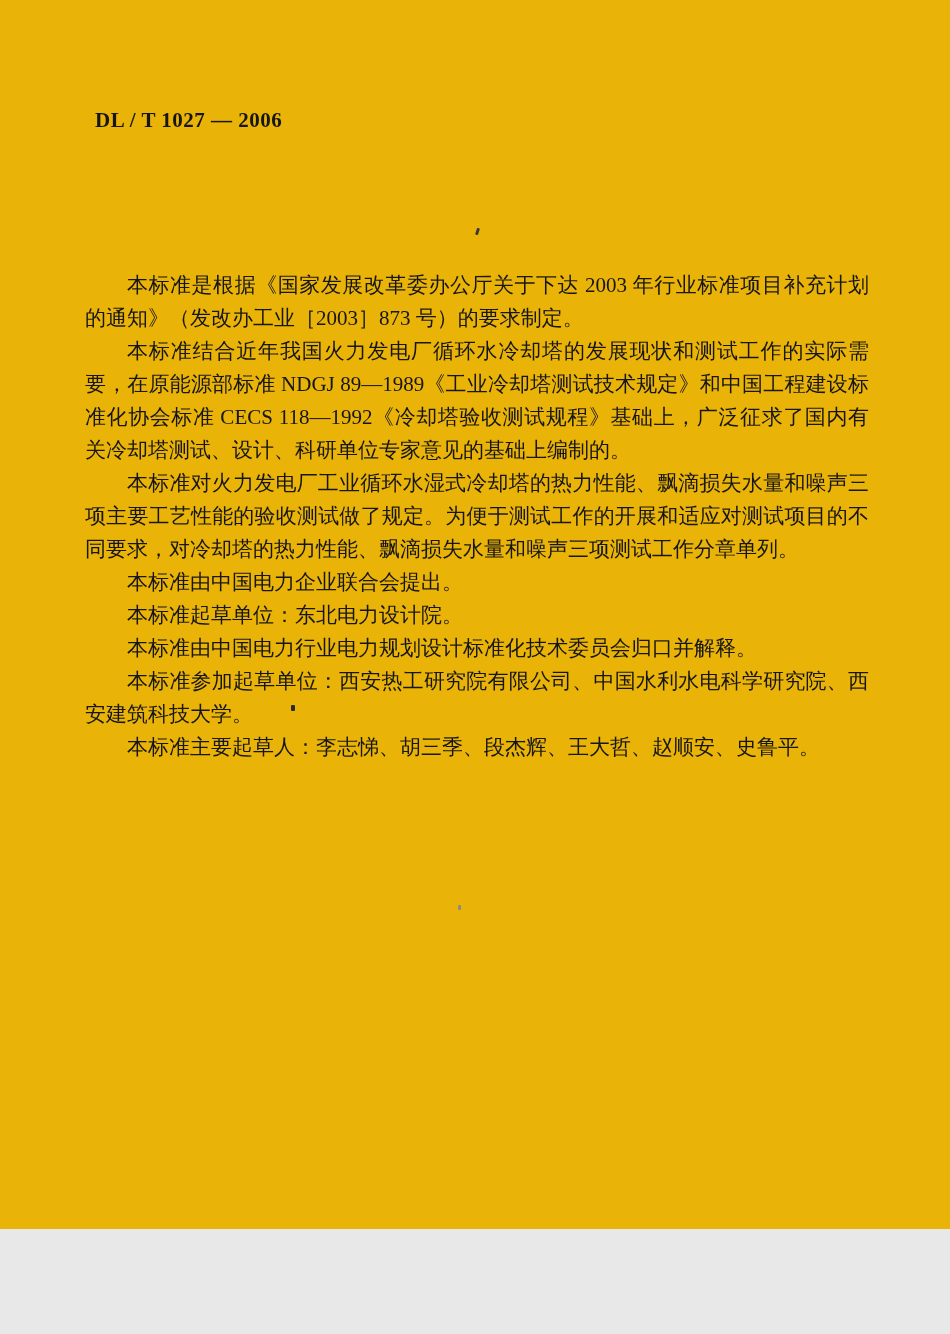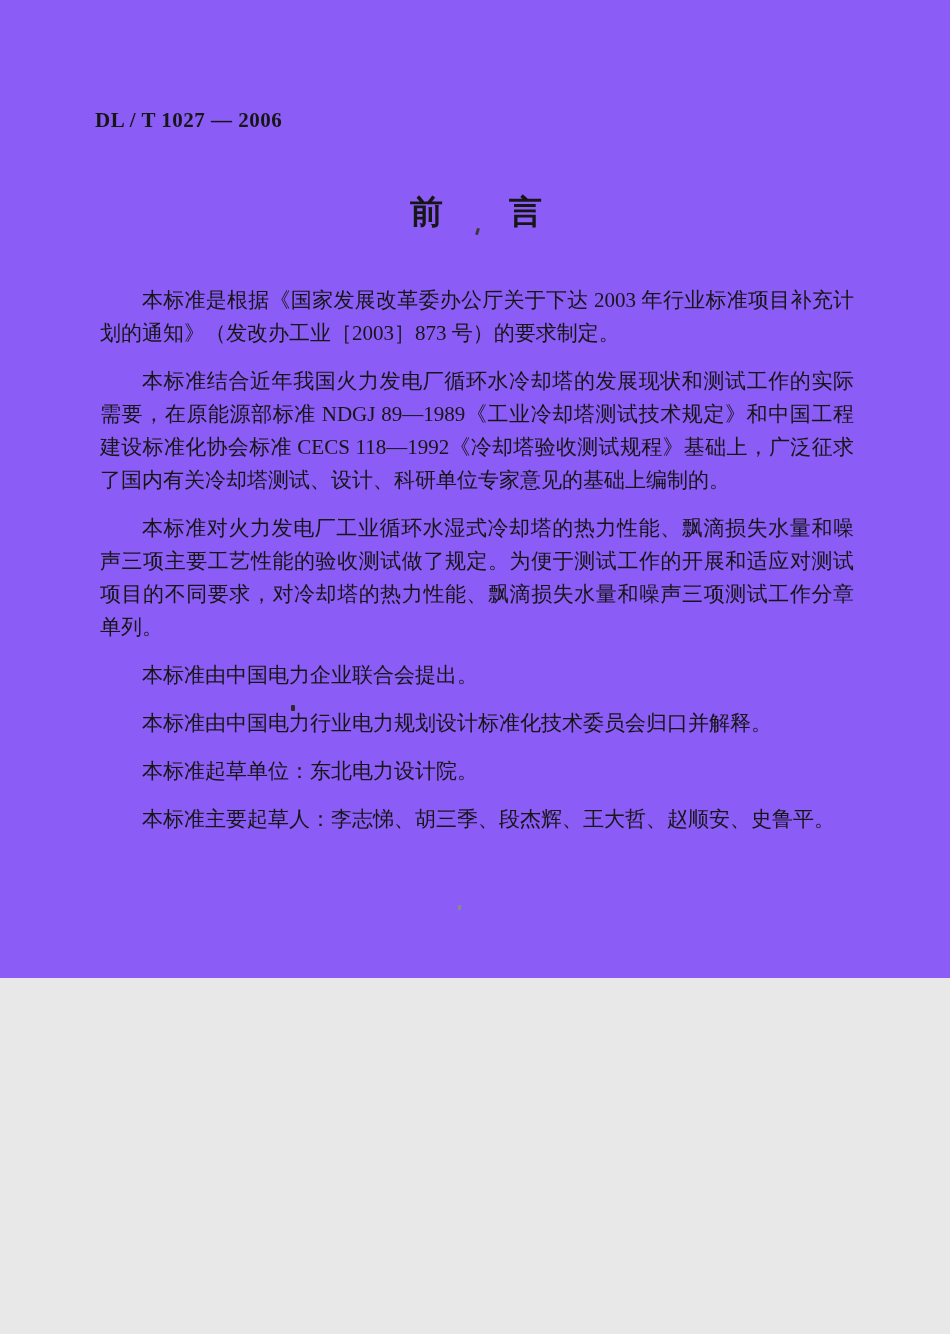--- a/index.html
+++ b/index.html
@@ -3,23 +3,23 @@
 <meta charset="utf-8">
 <style>
   html, body {
     margin: 0;
     padding: 0;
     background: #e8e8e8;
   }
   .page {
     position: relative;
     width: 950px;
-    height: 978px;
+    height: 1229px;
     margin: 0 auto;
-    background: #8b5cf6;
+    background: #eab308;
     color: #161616;
     font-family: "Liberation Serif", "DejaVu Serif", serif;
     overflow: hidden;
   }
   .doc-code {
     position: absolute;
     left: 95px;
     top: 108px;
     font-size: 21px;
     font-weight: bold;
@@ -39,21 +39,21 @@
   .body-text {
     position: absolute;
     left: 85px;
     top: 269px;
     width: 784px;
     font-size: 21px;
     line-height: 33px;
     text-align: justify;
   }
   .body-text p.para {
-    margin: 15px;
+    margin: 0;
     padding: 0;
     text-indent: 2em;
   }
   .page-number {
     position: absolute;
     left: 105px;
     top: 1228px;
     font-size: 20px;
     letter-spacing: 1px;
     text-decoration: underline;
@@ -67,29 +67,29 @@
   .speck-2 { left: 291px; top: 705px; width: 4px; height: 6px; }
   .speck-3 { left: 458px; top: 905px; width: 3px; height: 5px; background: #8a8a8a; }
 </style>
 </head>
 <body>
 
 <div class="page">
 
   <div class="doc-code">DL / T 1027 — 2006</div>
 
-  <h1 class="foreword-title" style="margin:0;">前　　言</h1>
 
   <div class="body-text">
       <p class="para">本标准是根据《国家发展改革委办公厅关于下达 2003 年行业标准项目补充计划的通知》（发改办工业［2003］873 号）的要求制定。</p>
       <p class="para">本标准结合近年我国火力发电厂循环水冷却塔的发展现状和测试工作的实际需要，在原能源部标准 NDGJ 89—1989《工业冷却塔测试技术规定》和中国工程建设标准化协会标准 CECS 118—1992《冷却塔验收测试规程》基础上，广泛征求了国内有关冷却塔测试、设计、科研单位专家意见的基础上编制的。</p>
       <p class="para">本标准对火力发电厂工业循环水湿式冷却塔的热力性能、飘滴损失水量和噪声三项主要工艺性能的验收测试做了规定。为便于测试工作的开展和适应对测试项目的不同要求，对冷却塔的热力性能、飘滴损失水量和噪声三项测试工作分章单列。</p>
       <p class="para">本标准由中国电力企业联合会提出。</p>
+      <p class="para">本标准起草单位：东北电力设计院。</p>
       <p class="para">本标准由中国电力行业电力规划设计标准化技术委员会归口并解释。</p>
-      <p class="para">本标准起草单位：东北电力设计院。</p>
+      <p class="para">本标准参加起草单位：西安热工研究院有限公司、中国水利水电科学研究院、西安建筑科技大学。</p>
       <p class="para">本标准主要起草人：李志悌、胡三季、段杰辉、王大哲、赵顺安、史鲁平。</p>
     </div>
 
   <div class="page-number">II</div>
 
   <div class="speck speck-1"></div>
   <div class="speck speck-2"></div>
   <div class="speck speck-3"></div>
 
 </div>

